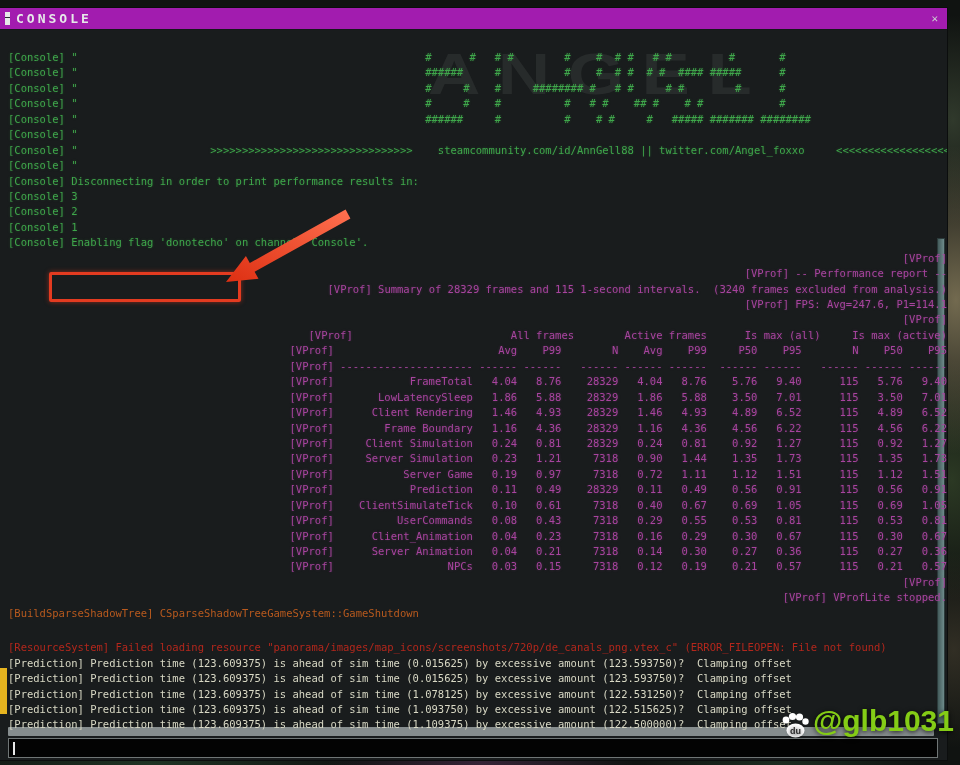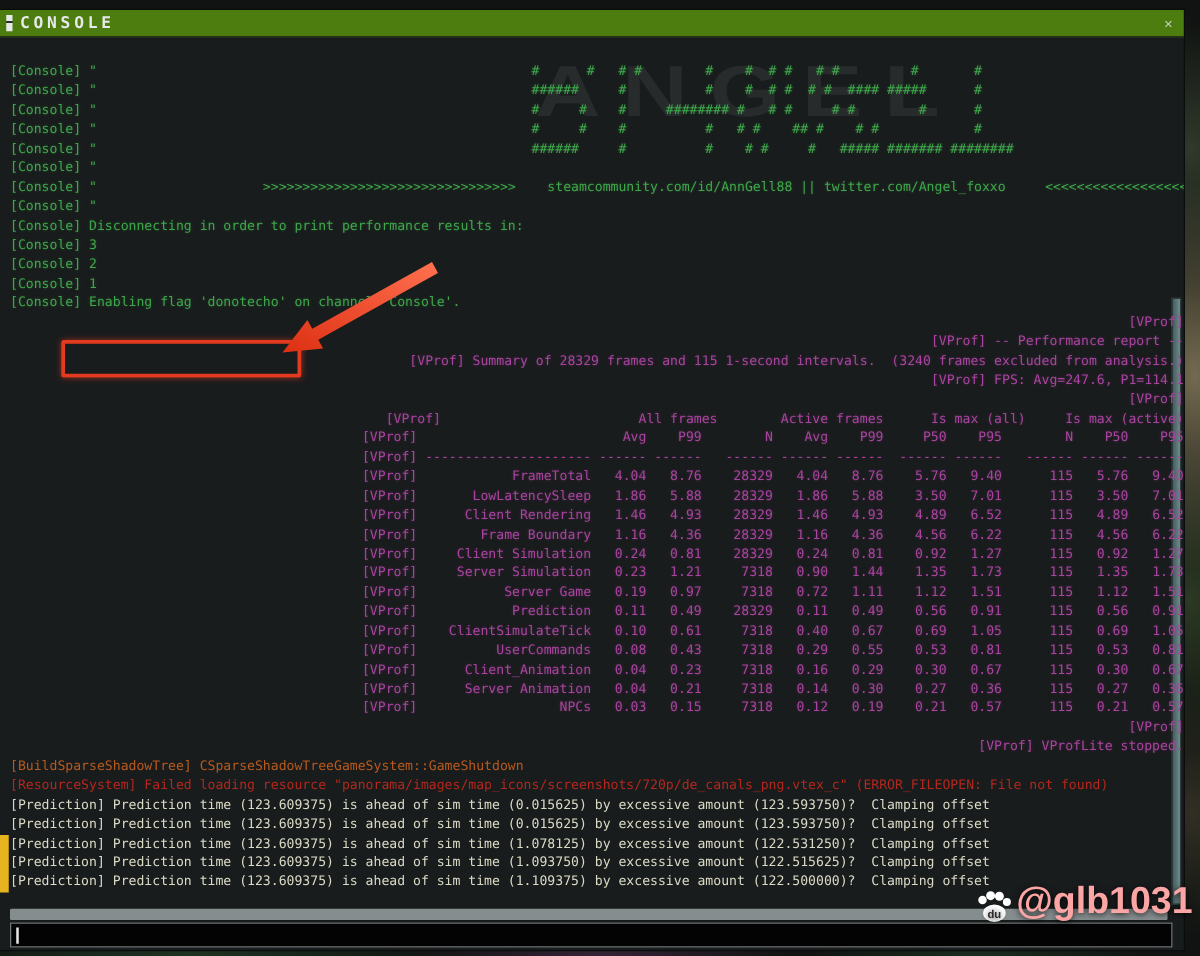--- a/index.html
+++ b/index.html
@@ -10,49 +10,49 @@
       radial-gradient(120px 220px at 956px 300px, rgba(196,178,131,.55), transparent 70%),
       radial-gradient(90px 150px at 953px 120px, rgba(80,95,70,.5), transparent 70%),
       radial-gradient(100px 170px at 952px 480px, rgba(62,82,48,.6), transparent 70%),
       radial-gradient(90px 140px at 954px 650px, rgba(90,80,60,.45), transparent 70%),
       radial-gradient(220px 60px at 480px 763px, rgba(110,60,110,.4), transparent 70%),
       radial-gradient(300px 55px at 150px 764px, rgba(60,110,70,.35), transparent 70%),
       radial-gradient(200px 50px at 780px 764px, rgba(50,90,60,.35), transparent 70%),
       #101311;}
   .console-window{position:absolute;left:0;top:8px;width:947px;height:752px;
        background:#191c1d;box-shadow:0 0 0 1px #0b0d0d;}
-  .titlebar{position:absolute;left:0;top:0;width:100%;height:22px;background:#4d7c0f;
+  .titlebar{position:absolute;left:0;top:0;width:100%;height:22px;background:#a21caf;
        border-bottom:1px solid #15181a;display:flex;align-items:center;box-sizing:border-box;}
   .console-icon{width:5px;height:13px;margin-left:5px;background:linear-gradient(#e6e9e9 0 38%,#262c2e 38% 50%,#e6e9e9 50% 100%);}
   .title{color:#e6e9e9;font:bold 13px "DejaVu Sans Mono",monospace;letter-spacing:3px;margin-left:6px;}
   .close{margin-left:auto;margin-right:9px;color:#c9cfcf;font-size:11px;line-height:11px;cursor:default;}
   .output{position:absolute;left:0;top:34px;width:947px;height:734px;overflow:hidden;
        padding:8px 0 0 8px;box-sizing:border-box;}
   .ghost{position:absolute;left:428px;top:-2px;z-index:0;
        font:bold 58px "Liberation Sans",sans-serif;letter-spacing:14px;
        color:rgba(140,150,142,0.13);transform:scaleX(1.25);transform-origin:left;}
   .ln{position:relative;z-index:1;height:15.45px;line-height:15.45px;font-size:10.5px;white-space:pre;}
   .green {color:#3fa74b;text-shadow:0 0 3px rgba(63,167,75,.3);}
   .purple{color:#a8449f;text-shadow:0 0 3px rgba(168,68,159,.3);text-align:right;}
   .orange{color:#b85a1e;}
-  .red   {color:#b3271c;}
+  .red   {color:#b3271c;margin-top:19px;}
   .pale  {color:#d9d9c5;}
   .vscroll{position:absolute;right:2px;top:230px;width:8px;height:486px;
        background:linear-gradient(90deg,#435b5b,#6e8b8b);border:1px solid #2c3b3b;box-sizing:border-box;}
   .hscroll{position:absolute;left:8px;top:719px;width:926px;height:9px;background:#868d8e;border-radius:1px;}
   .inputbox{position:absolute;left:8px;top:730px;width:930px;height:20px;background:#030303;
        border:1px solid #707676;box-sizing:border-box;display:flex;align-items:center;}
   .caret{width:2px;height:13px;background:#e8e8e8;margin-left:4px;}
   .input-text{color:#e8e8e8;font-size:11px;flex:1;}
   .left-marker{position:absolute;left:0;top:668px;width:7px;height:46px;background:#e6b41f;z-index:6;}
   .anno-box{position:absolute;left:49px;top:272px;width:186px;height:24px;
        border:3px solid #e33b20;border-radius:2px;box-shadow:0 0 5px rgba(227,59,32,.55);z-index:5;}
   .anno-arrow{position:absolute;left:200px;top:198px;z-index:5;}
   .watermark{position:absolute;right:6px;top:700px;display:flex;align-items:center;z-index:7;
-       color:#fca5a5;font:bold 30px "Liberation Sans",sans-serif;
+       color:#84cc16;font:bold 30px "Liberation Sans",sans-serif;
        text-shadow:0 1px 5px rgba(0,0,0,.85);}
   .paw{margin-right:2px;margin-top:10px;}
 </style>
 </head>
 <body>
 
 <div class="game-bg"></div>
 
 <div class="console-window">
   <div class="titlebar">

